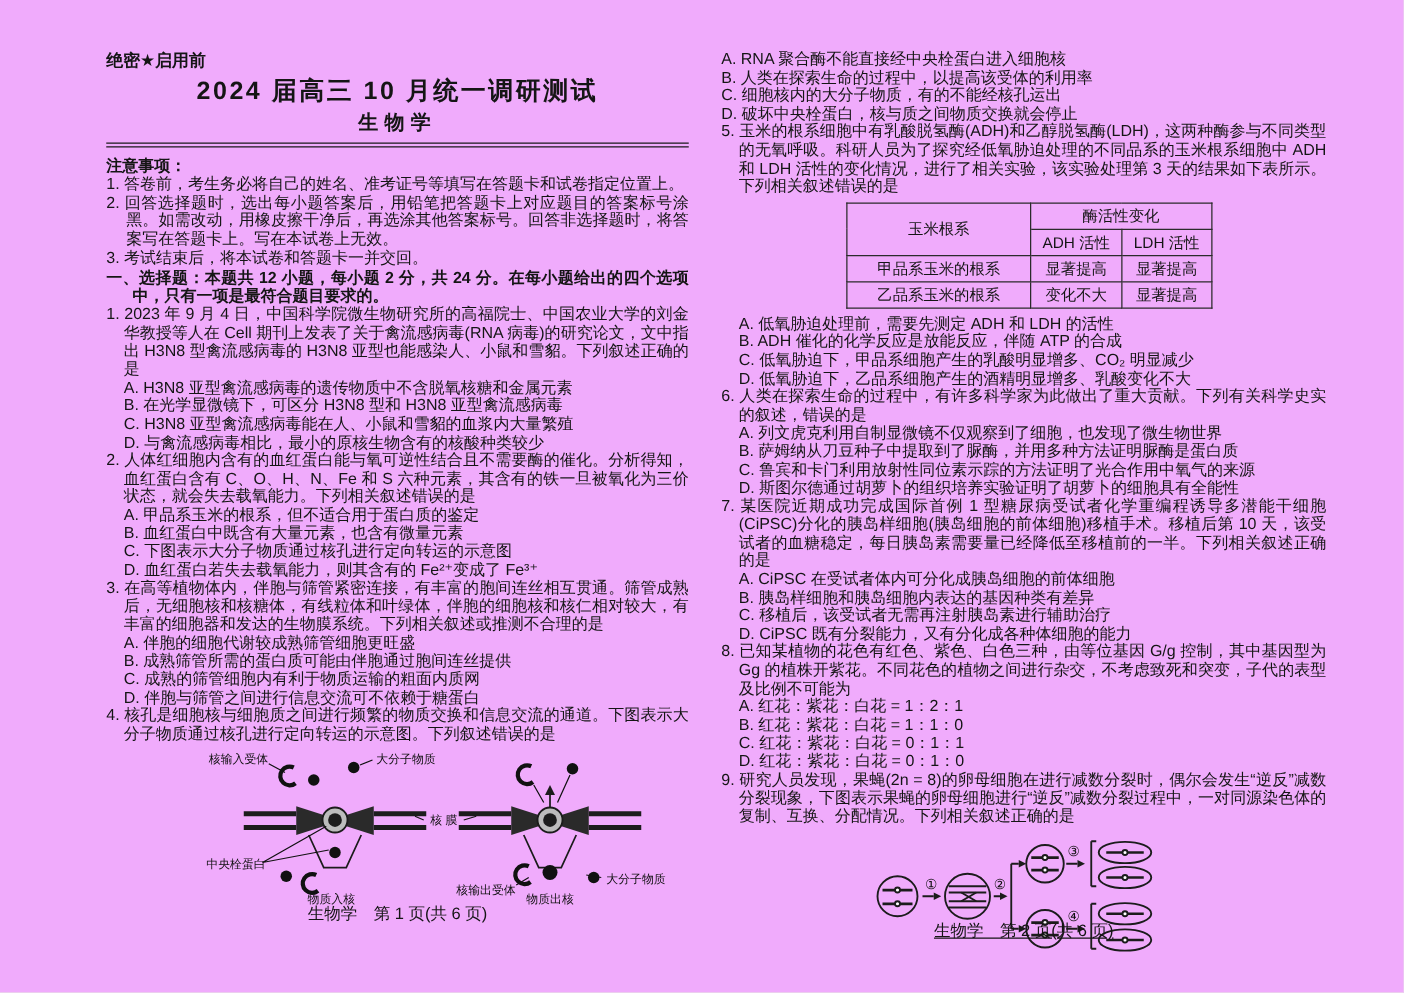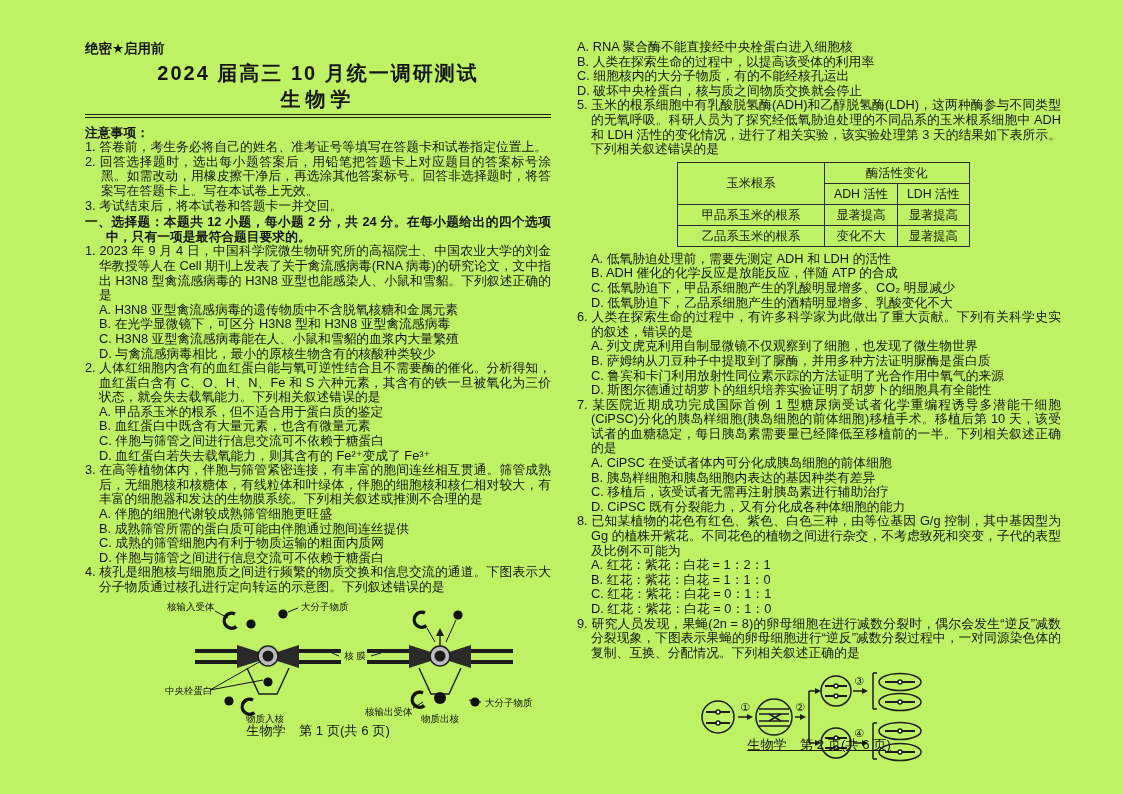--- a/index.html
+++ b/index.html
@@ -1,24 +1,24 @@
 <!DOCTYPE html>
 <html><head>
 <meta charset="utf-8">
 <style>
   html,body{margin:0;padding:0;background:#e9e9e6;}
-  .page{position:relative;width:1123px;height:794px;background:#bef264;overflow:hidden;
+  .page{position:relative;width:1123px;height:794px;background:#f0abfc;overflow:hidden;
         font-family:"Liberation Sans","DejaVu Sans",sans-serif;color:#151515;
         font-size:12.8px;line-height:14.6px;}
   .col{position:absolute;top:0;text-align:justify;}
   .col-left{left:85px;top:42px;width:466px;}
   .col-right{left:577px;top:40px;width:484px;}
   .secret{font-size:13.5px;font-weight:bold;text-align:left;}
   .title{font-size:20px;font-weight:bold;text-align:center;margin-top:3px;line-height:26px;letter-spacing:2px;}
-  .subject{font-size:20px;font-weight:bold;text-align:center;margin:1px 0 3px;line-height:24px;letter-spacing:5px;}
+  .subject{font-size:16px;font-weight:bold;text-align:center;margin:1px 0 3px;line-height:24px;letter-spacing:5px;}
   .rule{height:2px;border-top:1.6px solid #1b1b1b;border-bottom:1.1px solid #1b1b1b;margin:1px 0 8px;}
   .notice-title{font-weight:bold;text-align:left;}
   .notice-item{padding-left:16px;text-indent:-16px;}
   .section-heading{font-weight:bold;padding-left:21px;text-indent:-21px;margin-top:2px;}
   .stem{padding-left:14px;text-indent:-14px;}
   .opt{margin-left:14px;}
   .q5-table{border-collapse:collapse;margin:5px 0 5px 100px;font-size:12.3px;line-height:14px;}
   .q5-table td{border:1px solid #2b2b2b;padding:2px 9px;text-align:center;height:16px;}
   .q5-table td.rowhead{width:128px;}
   .footer{position:absolute;text-align:center;font-size:13.2px;}
@@ -52,21 +52,21 @@
       <div class="opt">A. H3N8 亚型禽流感病毒的遗传物质中不含脱氧核糖和金属元素</div>
       <div class="opt">B. 在光学显微镜下，可区分 H3N8 型和 H3N8 亚型禽流感病毒</div>
       <div class="opt">C. H3N8 亚型禽流感病毒能在人、小鼠和雪貂的血浆内大量繁殖</div>
       <div class="opt">D. 与禽流感病毒相比，最小的原核生物含有的核酸种类较少</div>
     </div>
 
     <div class="q">
       <div class="stem">2. 人体红细胞内含有的血红蛋白能与氧可逆性结合且不需要酶的催化。分析得知，血红蛋白含有 C、O、H、N、Fe 和 S 六种元素，其含有的铁一旦被氧化为三价状态，就会失去载氧能力。下列相关叙述错误的是</div>
       <div class="opt">A. 甲品系玉米的根系，但不适合用于蛋白质的鉴定</div>
       <div class="opt">B. 血红蛋白中既含有大量元素，也含有微量元素</div>
-      <div class="opt">C. 伴胞与筛管之间进行信息交流可不依赖于糖蛋白</div>
+      <div class="opt">C. 下图表示大分子物质通过核孔进行定向转运的示意图</div>
       <div class="opt">D. 血红蛋白若失去载氧能力，则其含有的 Fe²⁺变成了 Fe³⁺</div>
     </div>
 
     <div class="q">
       <div class="stem">3. 在高等植物体内，伴胞与筛管紧密连接，有丰富的胞间连丝相互贯通。筛管成熟后，无细胞核和核糖体，有线粒体和叶绿体，伴胞的细胞核和核仁相对较大，有丰富的细胞器和发达的生物膜系统。下列相关叙述或推测不合理的是</div>
       <div class="opt">A. 伴胞的细胞代谢较成熟筛管细胞更旺盛</div>
       <div class="opt">B. 成熟筛管所需的蛋白质可能由伴胞通过胞间连丝提供</div>
       <div class="opt">C. 成熟的筛管细胞内有利于物质运输的粗面内质网</div>
       <div class="opt">D. 伴胞与筛管之间进行信息交流可不依赖于糖蛋白</div>
     </div>

